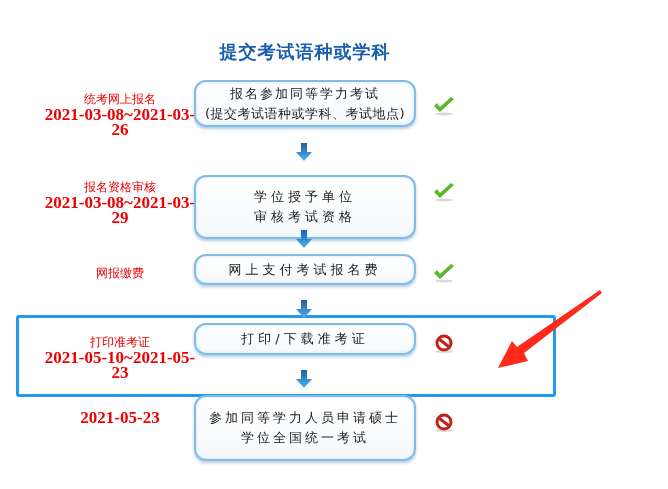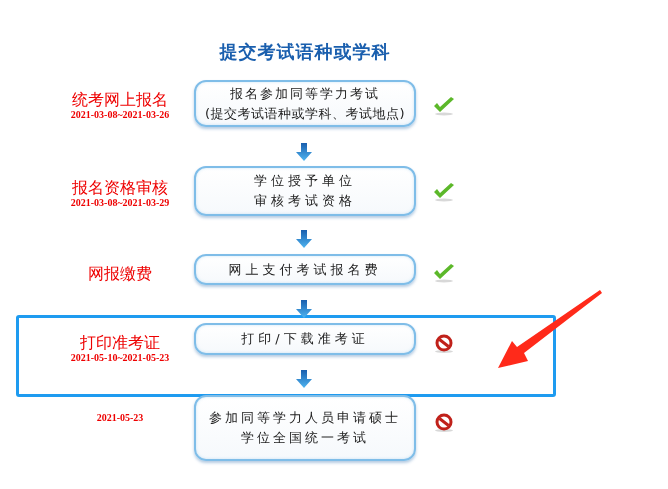--- a/index.html
+++ b/index.html
@@ -1,23 +1,23 @@
 <!DOCTYPE html>
 <html><head>
 <meta charset="utf-8">
 <style>
   html, body { margin: 0; padding: 0; background: #ffffff; }
   body { width: 668px; height: 489px; position: relative; overflow: hidden;
          font-family: "DejaVu Sans", "Liberation Sans", sans-serif; }
   .title { position: absolute; left: 180px; top: 40px; width: 250px; text-align: center;
            font-size: 18px; font-weight: bold; color: #1a5fae; letter-spacing: 1px; }
   .step-label { position: absolute; left: 40px; width: 160px; text-align: center; color: #ee0000; }
-  .step-label .name { font-size: 16px; line-height: 15px; }
+  .step-label .name { font-size: 12px; line-height: 15px; }
   .step-label .date { font-family: "Liberation Serif", "DejaVu Serif", serif; font-weight: bold;
-                      font-size: 10px; line-height: 15px; }
+                      font-size: 17px; line-height: 15px; }
   .box { position: absolute; left: 194px; width: 222px; border: 2px solid #7fbde8;
          border-radius: 12px; background: linear-gradient(#ffffff, #f6f9fc);
          box-shadow: 0 2px 3px rgba(90,140,190,0.45), inset 0 0 3px rgba(127,189,232,0.4);
          display: flex; align-items: center; justify-content: center; flex-direction: column;
          box-sizing: border-box; color: #222; font-size: 13px; letter-spacing: 2px; line-height: 20px; text-align: center; }
   .down-arrow { position: absolute; left: 296px; width: 16px; height: 18px; }
   .status { position: absolute; left: 432px; width: 24px; height: 20px; }
   .highlight { position: absolute; left: 16px; top: 315px; width: 534px; height: 76px;
                border: 3px solid #1e9bf0; border-radius: 3px; }
   .red-arrow { position: absolute; left: 490px; top: 285px; width: 120px; height: 90px; }
@@ -51,21 +51,21 @@
           <stop offset="1" stop-color="#4fb4f0"></stop>
         </linearGradient>
       </defs>
     <path d="M5 0 H11 V9 H16 L8 18 L0 9 H5 Z" fill="url(#ag)"></path>
   </svg>
 
   <div class="step-label" style="top:180px">
     <div class="name">报名资格审核</div>
     <div class="date">2021-03-08~2021-03-29</div>
   </div>
-  <div class="box" style="top:166px;height:50px;letter-spacing:4px">
+  <div class="box" style="top:175px;height:64px;letter-spacing:4px">
     <div>学位授予单位</div>
     <div>审核考试资格</div>
   </div>
   <svg class="status" style="top:182px" viewBox="0 0 24 20">
     <ellipse cx="12" cy="18" rx="9" ry="1.5" fill="#d8d8d8"></ellipse>
     <path d="M2 10 L8 16 L22 3 L19 1 L8 11 L5 7 Z" fill="#5cb82a"></path>
   </svg>
 
   <svg class="down-arrow" style="top:230px" viewBox="0 0 16 18">
     <path d="M5 0 H11 V9 H16 L8 18 L0 9 H5 Z" fill="url(#ag)"></path>

